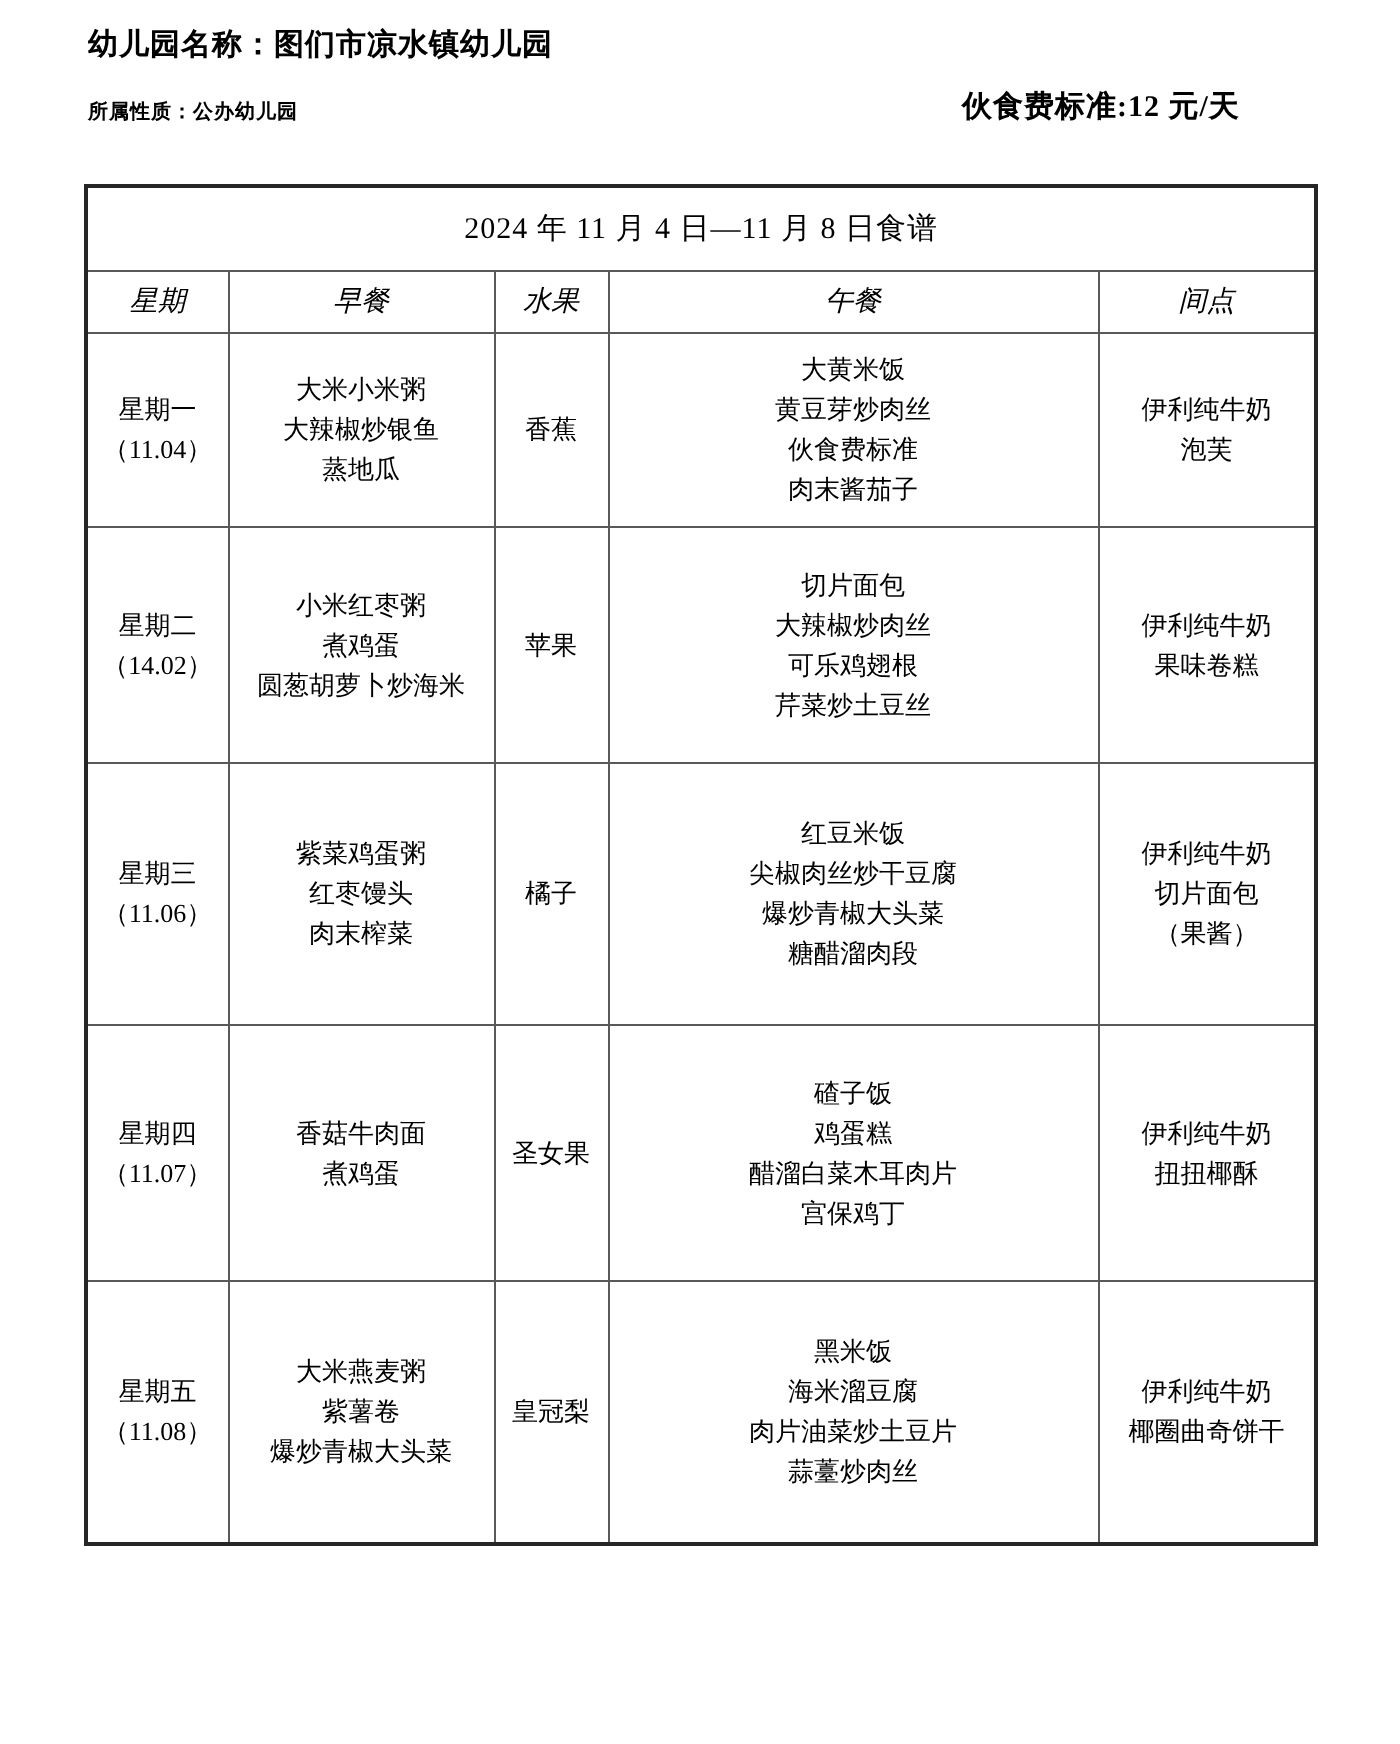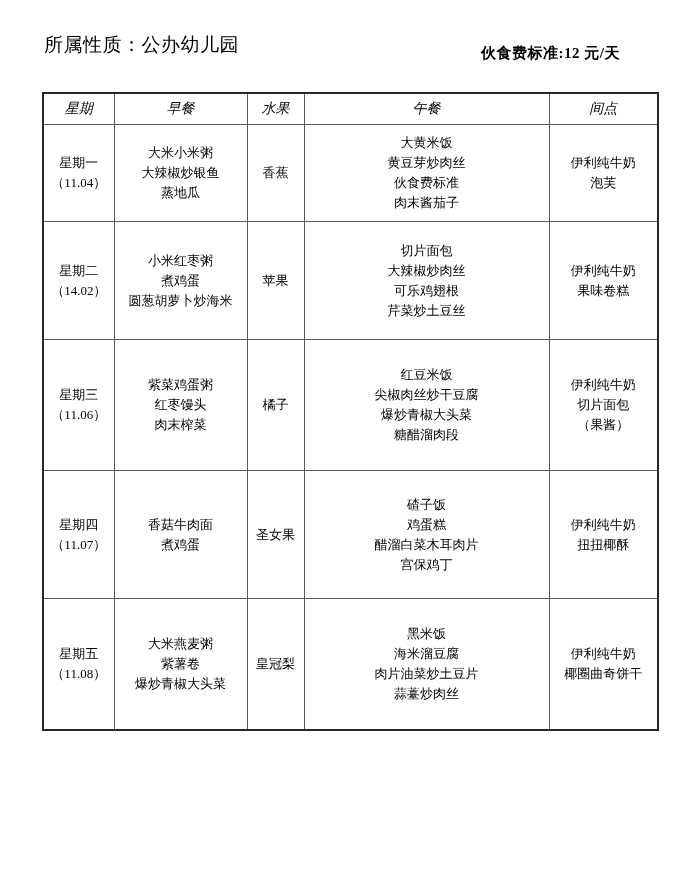--- a/index.html
+++ b/index.html
@@ -4,21 +4,21 @@
 <style>
   html, body { margin: 0; padding: 0; background: #ffffff; }
   body {
     width: 700px; height: 872px;
     font-family: "Liberation Serif", "DejaVu Serif", serif;
     color: #000000;
   }
   .page { position: relative; width: 700px; height: 872px; background: #ffffff; overflow: hidden; }
 
   .hdr-line1 { position: absolute; left: 44px; top: 13px; font-size: 15px; font-weight: bold; letter-spacing: 0.5px; }
-  .hdr-line2 { position: absolute; left: 44px; top: 32px; font-size: 19px; font-weight: normal; letter-spacing: 0.5px; }
+  .hdr-line2 { position: absolute; left: 44px; top: 49px; font-size: 10px; font-weight: bold; letter-spacing: 0.5px; }
   .hdr-fee   { position: absolute; left: 481px; top: 44px; font-size: 15px; font-weight: bold; letter-spacing: 0.5px; }
 
   table.menu {
     position: absolute; left: 42px; top: 92px;
     width: 615px; table-layout: fixed;
     border-collapse: collapse;
     border: 2px solid #262626;
   }
   table.menu th, table.menu td {
     border: 1px solid #595959;
@@ -34,34 +34,38 @@
   tbody tr:nth-child(3) { height: 131px; }
   tbody tr:nth-child(4) { height: 128px; }
   tbody tr:nth-child(5) { height: 131px; }
   .line { display: block; }
 </style>
 </head>
 <body>
 
 <div class="page">
 
+  <div class="hdr-line1">幼儿园名称：图们市凉水镇幼儿园</div>
 
   <div class="hdr-line2">所属性质：公办幼儿园</div>
 
   <div class="hdr-fee">伙食费标准:12 元/天</div>
 
   <table class="menu">
     <colgroup>
       <col style="width:71px">
       <col style="width:133px">
       <col style="width:57px">
       <col style="width:245px">
       <col style="width:109px">
     </colgroup>
     <thead>
+      <tr class="title-row">
+        <th colspan="5">2024 年 11 月 4 日—11 月 8 日食谱</th>
+      </tr>
       <tr class="colhdr-row">
         <th>星期</th>
         <th>早餐</th>
         <th>水果</th>
         <th>午餐</th>
         <th>间点</th>
       </tr>
     </thead>
     <tbody>
         <tr>

